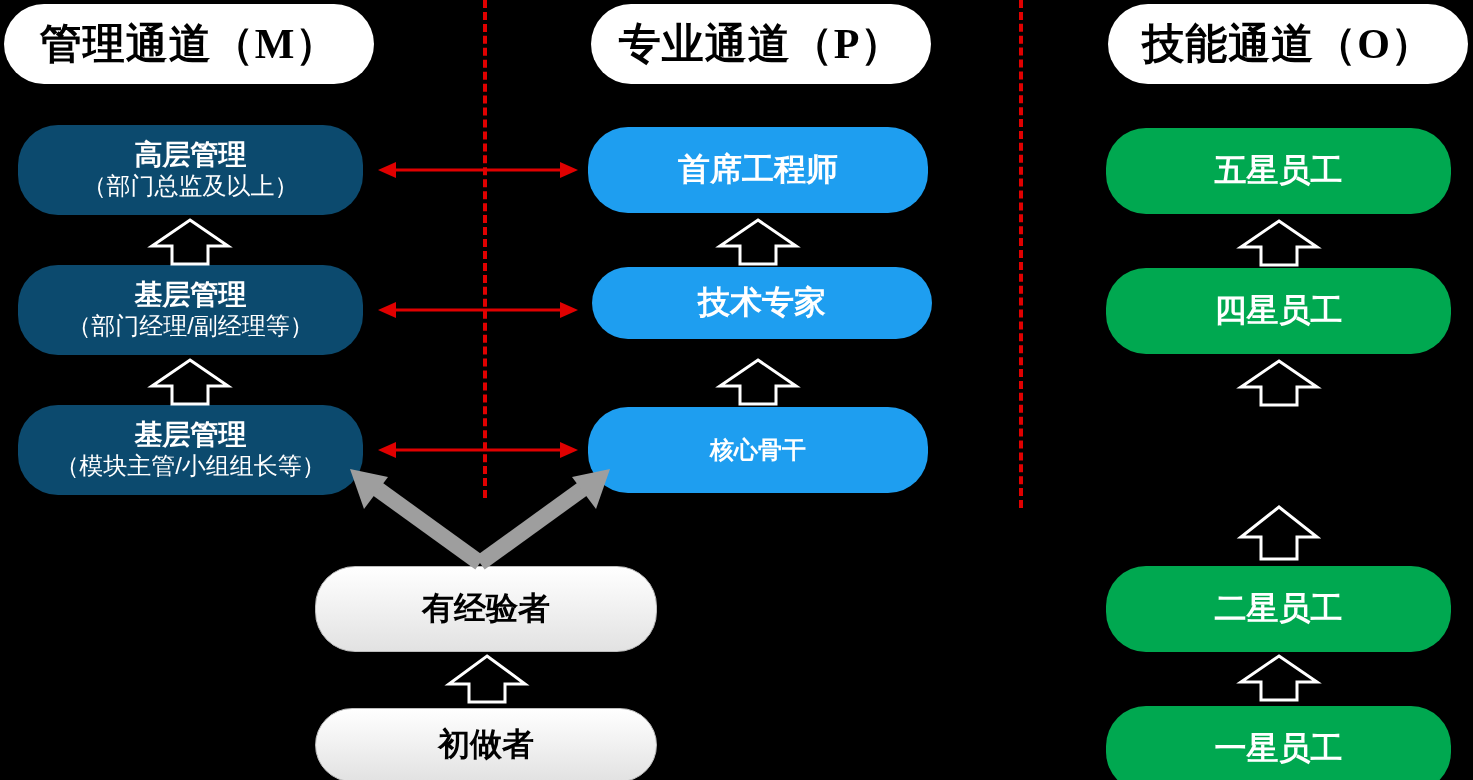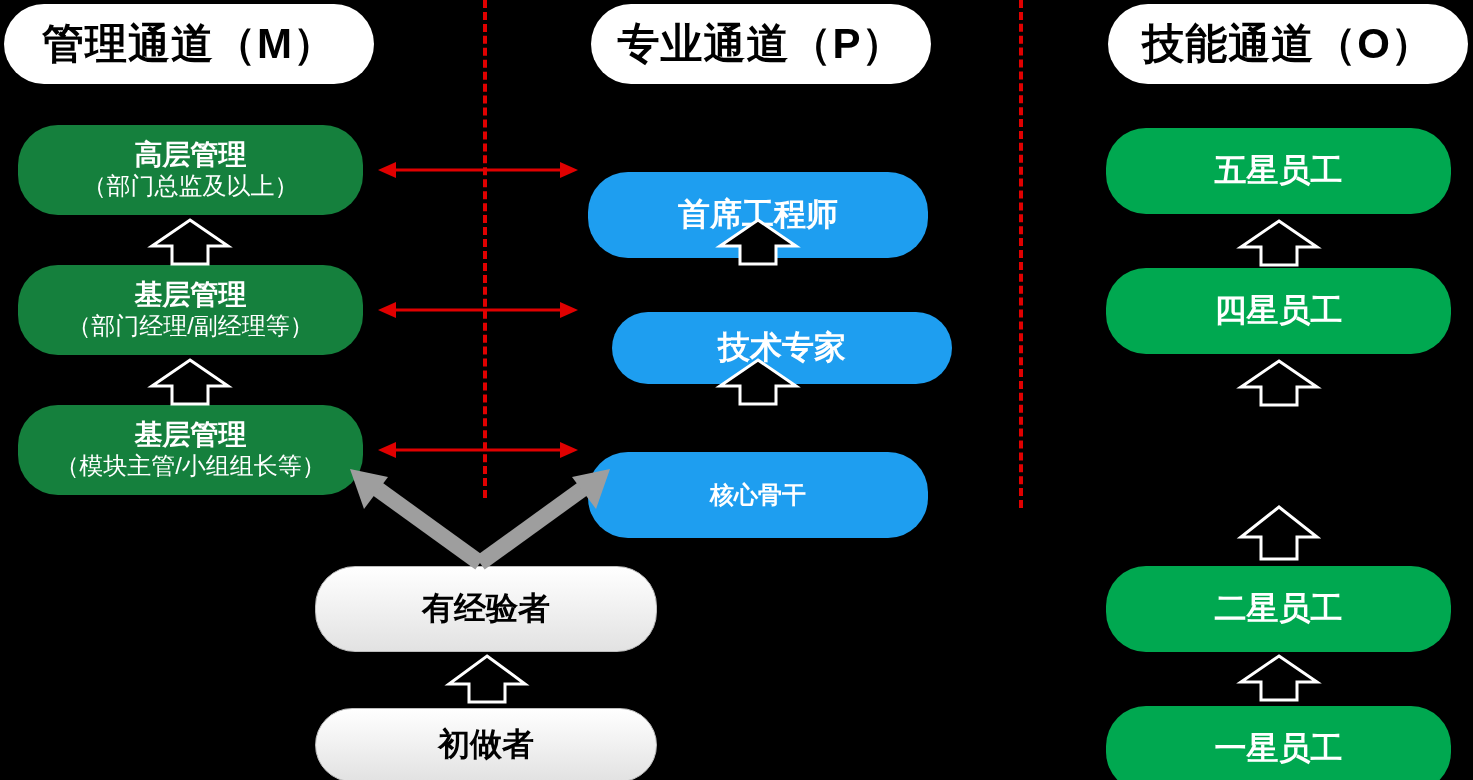--- a/index.html
+++ b/index.html
@@ -3,34 +3,34 @@
 <meta charset="utf-8">
 <style>
   html,body{margin:0;padding:0;background:#000;}
   body{width:1473px;height:780px;overflow:hidden;font-family:"Liberation Sans","DejaVu Sans",sans-serif;}
   .stage{position:relative;width:1473px;height:780px;background:#000;}
 
   
   .hdr{
     position:absolute;background:#fff;color:#000;border-radius:40px;
     display:flex;align-items:center;justify-content:center;
-    font-weight:bold;letter-spacing:1px;white-space:nowrap;
+    font-weight:bold;letter-spacing:1px;white-space:nowrap;font-family:Liberation Serif, serif;
   }
 
   
   .node{
     position:absolute;border-radius:40px;display:flex;flex-direction:column;
     align-items:center;justify-content:center;color:#fff;font-weight:bold;
     text-align:center;line-height:1.1;
   }
   .node .t1{display:block;}
   .node .t2{display:block;font-size:24px;font-weight:normal;margin-top:2px;}
 
-  .m{background:#15803d;}
-  .p{background:#1e9ef0;margin-top:45px;}
+  .m{background:#0c4a6e;}
+  .p{background:#1e9ef0;}
   .o{background:#00a850;}
   .w{background:linear-gradient(#ffffff,#e2e2e2);color:#000;border:1px solid #bdbdbd;}
 
   
   .vsep{position:absolute;border-left:4px dashed #e00000;}
 
   
   .uparrow{position:absolute;}
 
   
@@ -75,21 +75,21 @@
   <svg class="uparrow" style="left:140px;top:218px;" width="100" height="48" viewBox="0 0 100 48">
     <polygon points="50,2 88,28 68,28 68,46 32,46 32,28 12,28" fill="#000" stroke="#ffffff" stroke-width="3"></polygon>
   </svg>
   <svg class="uparrow" style="left:140px;top:358px;" width="100" height="48" viewBox="0 0 100 48">
     <polygon points="50,2 88,28 68,28 68,46 32,46 32,28 12,28" fill="#000" stroke="#ffffff" stroke-width="3"></polygon>
   </svg>
 
   <div class="node p" style="left:588px;top:127px;width:340px;height:86px;font-size:32px;">
     <span class="t1">首席工程师</span>
   </div>
-  <div class="node p" style="left:612px;top:267px;width:340px;height:72px;font-size:32px;">
+  <div class="node p" style="left:592px;top:267px;width:340px;height:72px;font-size:32px;">
     <span class="t1">技术专家</span>
   </div>
   <div class="node p" style="left:588px;top:407px;width:340px;height:86px;font-size:24px;">
     <span class="t1">核心骨干</span>
   </div>
 
   <svg class="uparrow" style="left:708px;top:218px;" width="100" height="48" viewBox="0 0 100 48">
     <polygon points="50,2 88,28 68,28 68,46 32,46 32,28 12,28" fill="#000" stroke="#ffffff" stroke-width="3"></polygon>
   </svg>
   <svg class="uparrow" style="left:708px;top:358px;" width="100" height="48" viewBox="0 0 100 48">

